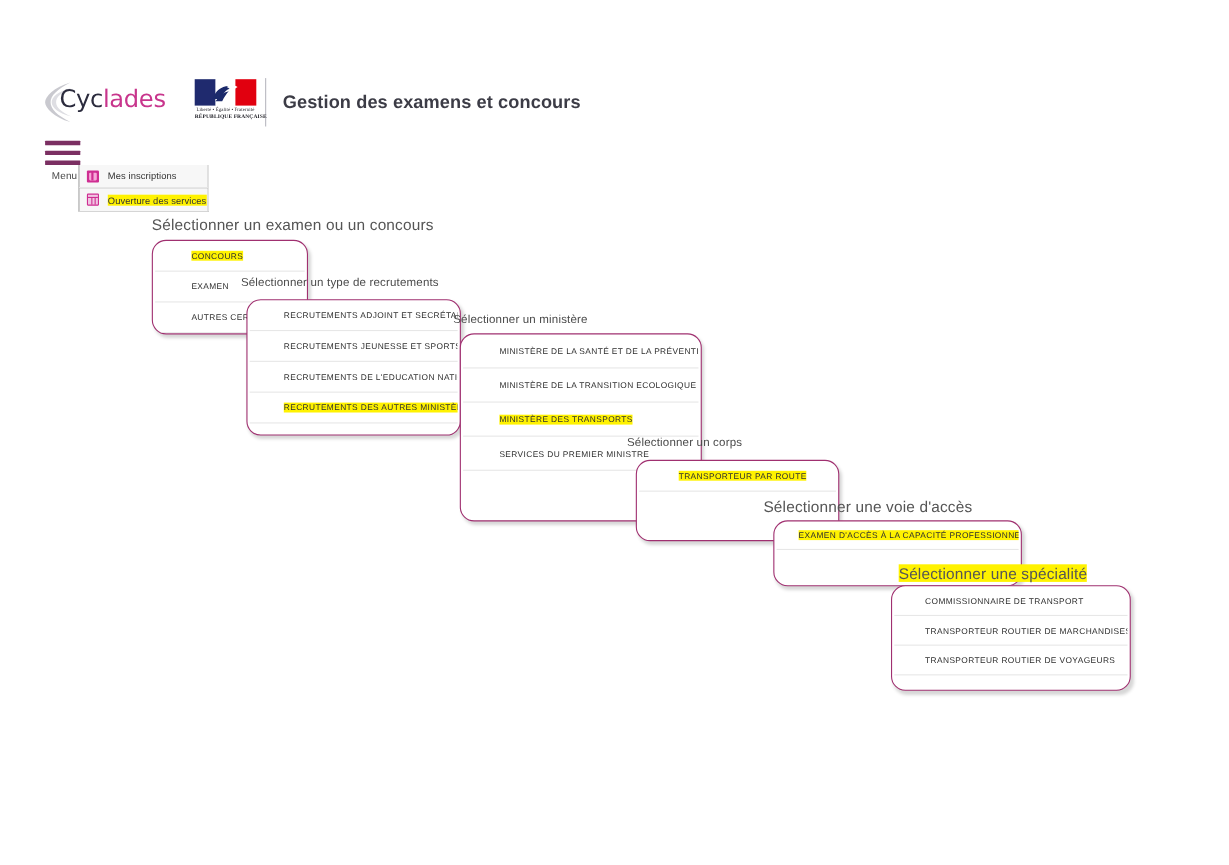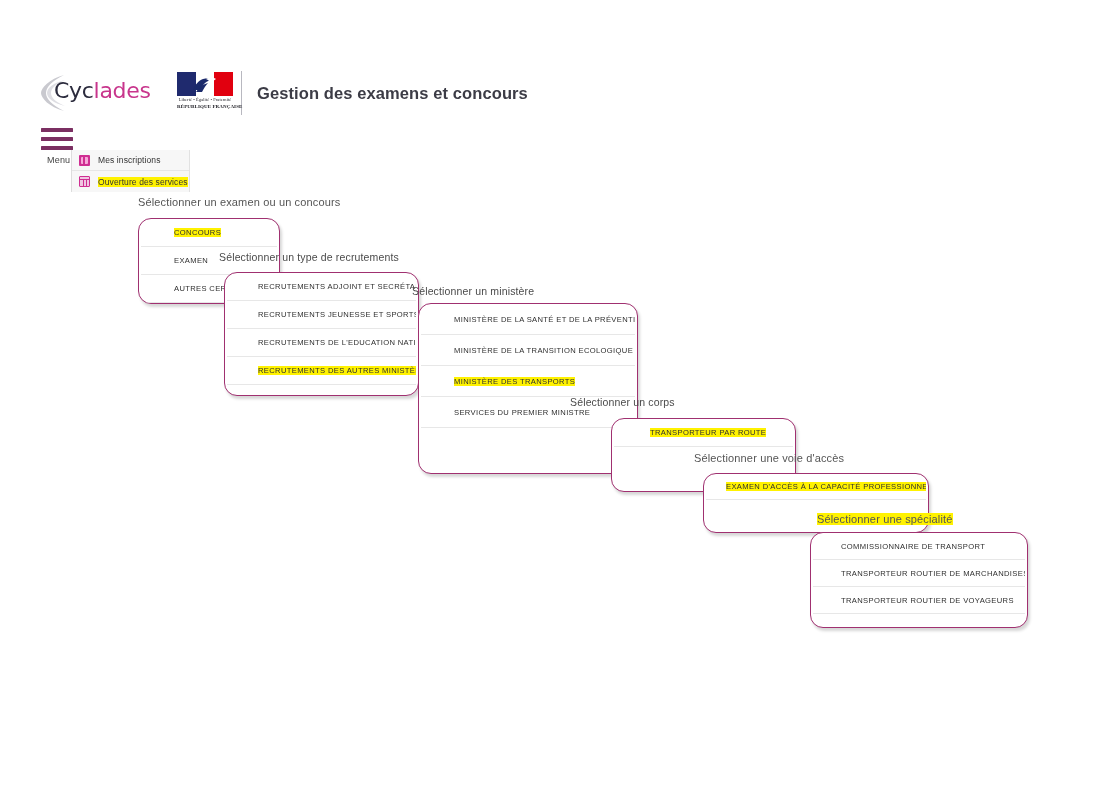--- a/index.html
+++ b/index.html
@@ -187,21 +187,21 @@
     font-size: 8.5px;
     color: #333;
     letter-spacing: 0.1px;
     white-space: nowrap;
   }
   .hl { background: #fff200; }
 
   
   .step-label {
     position: absolute;
-    font-size: 11px;
+    font-size: 14px;
     color: #555;
     letter-spacing: 0.15px;
     white-space: nowrap;
     z-index: 40;
   }
   .step-label.big {
     font-size: 10.5px;
     color: #4a4a4a;
   }
 
@@ -234,21 +234,21 @@
   
   #panel-type      { left: 138px; top: 218px;  width: 142px; height: 86px; z-index: 10; }
   #panel-type .opt { height: 28px; padding-left: 33px; }
 
   #panel-recrutement      { left: 224px; top: 272px; width: 195px; height: 124px; z-index: 12; }
   #panel-recrutement .opt { height: 28px; padding-left: 31px; }
 
   #panel-ministere      { left: 418px; top: 303px; width: 220px; height: 171px; z-index: 14; }
   #panel-ministere .opt { height: 31px; padding-left: 33px; }
 
-  #panel-corps      { left: 578px; top: 418px; width: 185px; height: 74px; z-index: 16; margin-left: 33px; }
+  #panel-corps      { left: 578px; top: 418px; width: 185px; height: 74px; z-index: 16; }
   #panel-corps .opt { height: 28px; padding-left: 36px; }
 
   #panel-voie      { left: 703px; top: 473px; width: 226px; height: 60px; z-index: 18; }
   #panel-voie .opt { height: 26px; padding-left: 20px; }
 
   #panel-specialite      { left: 810px; top: 532px; width: 218px; height: 96px; z-index: 20; }
   #panel-specialite .opt { height: 27px; padding-left: 28px; }
 
   
   #lbl-examen-concours { left: 138px; top: 196px; }

